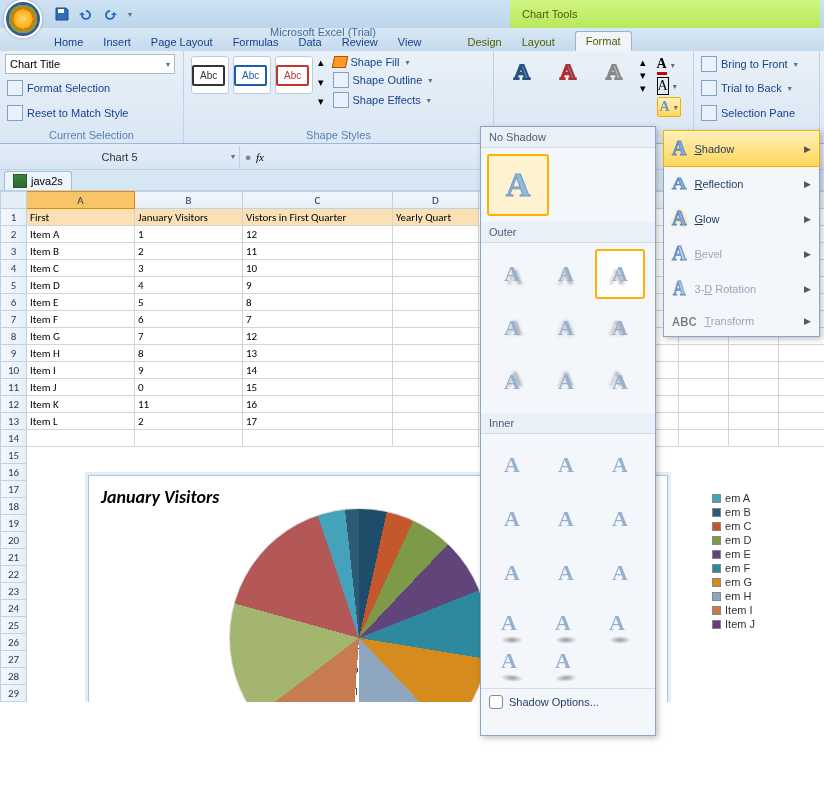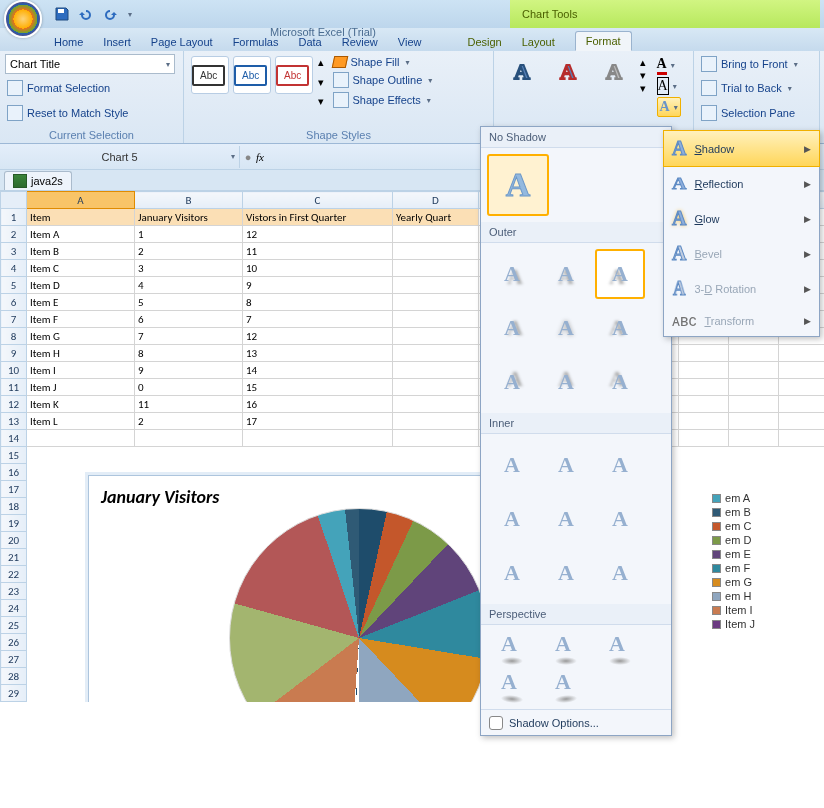--- a/index.html
+++ b/index.html
@@ -62,21 +62,21 @@
       #c97b50 51.1% 64.66%,
       #a3b56f 64.66% 79.31%,
       #b35757 79.31% 94.83%,
       #44a3ba 94.83% 98.28%,
       #2f5a75 98.28% 100%
     );}
   .legend{position:absolute;right:-88px;top:14px;}
   .legend div{display:flex;align-items:center;gap:4px;margin:2px 0;font-size:11px;color:#333;}
   .legend .sw{width:9px;height:9px;border:1px solid #888;}
   
-  .shadow-flyout{position:absolute;left:480px;top:126px;width:192px;height:610px;background:#f3f6fb;border:1px solid #8da5c4;box-shadow:2px 2px 6px rgba(0,0,0,.25);z-index:40;}
+  .shadow-flyout{position:absolute;left:480px;top:126px;width:176px;height:610px;background:#f3f6fb;border:1px solid #8da5c4;box-shadow:2px 2px 6px rgba(0,0,0,.25);z-index:40;}
   .flyout-sec{padding:4px 8px;color:#4b5d78;font-size:11px;background:#eaf0f8;border-bottom:1px solid #d0dcec;}
   .preset-grid{display:flex;flex-wrap:wrap;padding:4px;}
   .preset{width:50px;height:50px;display:flex;align-items:center;justify-content:center;margin:2px;border-radius:3px;border:2px solid transparent;}
   .preset.big{width:62px;height:62px;}
   .preset.hover{border-color:#ffb000;background:#fff;}
   .preset.sel{border-color:#ffb000;background:#fff2d1;}
   .preset .A{color:#96b0d0;text-shadow:0 0 0 #fff;}
   .preset.no-shadow .A{font-size:34px;color:#93b9df;-webkit-text-stroke:1px #6d98c7;}
   .shadow1 .A{text-shadow:3px 3px 3px #aaa;} .shadow2 .A{text-shadow:0 3px 3px #aaa;} .shadow3 .A{text-shadow:-3px 3px 3px #aaa;}
   .shadow4 .A{text-shadow:3px 0 3px #aaa;} .shadow5 .A{text-shadow:0 0 4px #aaa;} .shadow6 .A{text-shadow:-3px 0 3px #aaa;}
@@ -293,21 +293,21 @@
     <th></th>
           <th></th>
           <th></th>
           <th></th>
     <th>I</th>
           <th></th>
           <th></th>
   </tr>
   <tr>
     <td class="rowhead">1</td>
-    <td class="hl">Item</td>
+    <td class="hl">First</td>
     <td class="hl">January Visitors</td>
     <td class="hl">Vistors in First Quarter</td>
     <td class="hl">Yearly Quart</td>
     <td></td>
           <td></td>
           <td></td>
           <td></td>
           <td></td>
           <td></td>
           <td></td>
@@ -652,21 +652,20 @@
     <div class="preset inner">
         <span class="A">A</span>
       </div>
     <div class="preset inner">
         <span class="A">A</span>
       </div>
     <div class="preset inner">
         <span class="A">A</span>
       </div>
   </div>
-  <div class="flyout-sec">Perspective</div>
   <div class="preset-grid">
     <div class="preset persp">
         <div><span class="A" style="color:#96b0d0">A</span><span class="s"></span></div>
       </div>
     <div class="preset persp">
         <div><span class="A" style="color:#96b0d0">A</span><span class="s"></span></div>
       </div>
     <div class="preset persp">
         <div><span class="A" style="color:#96b0d0">A</span><span class="s"></span></div>
       </div>

